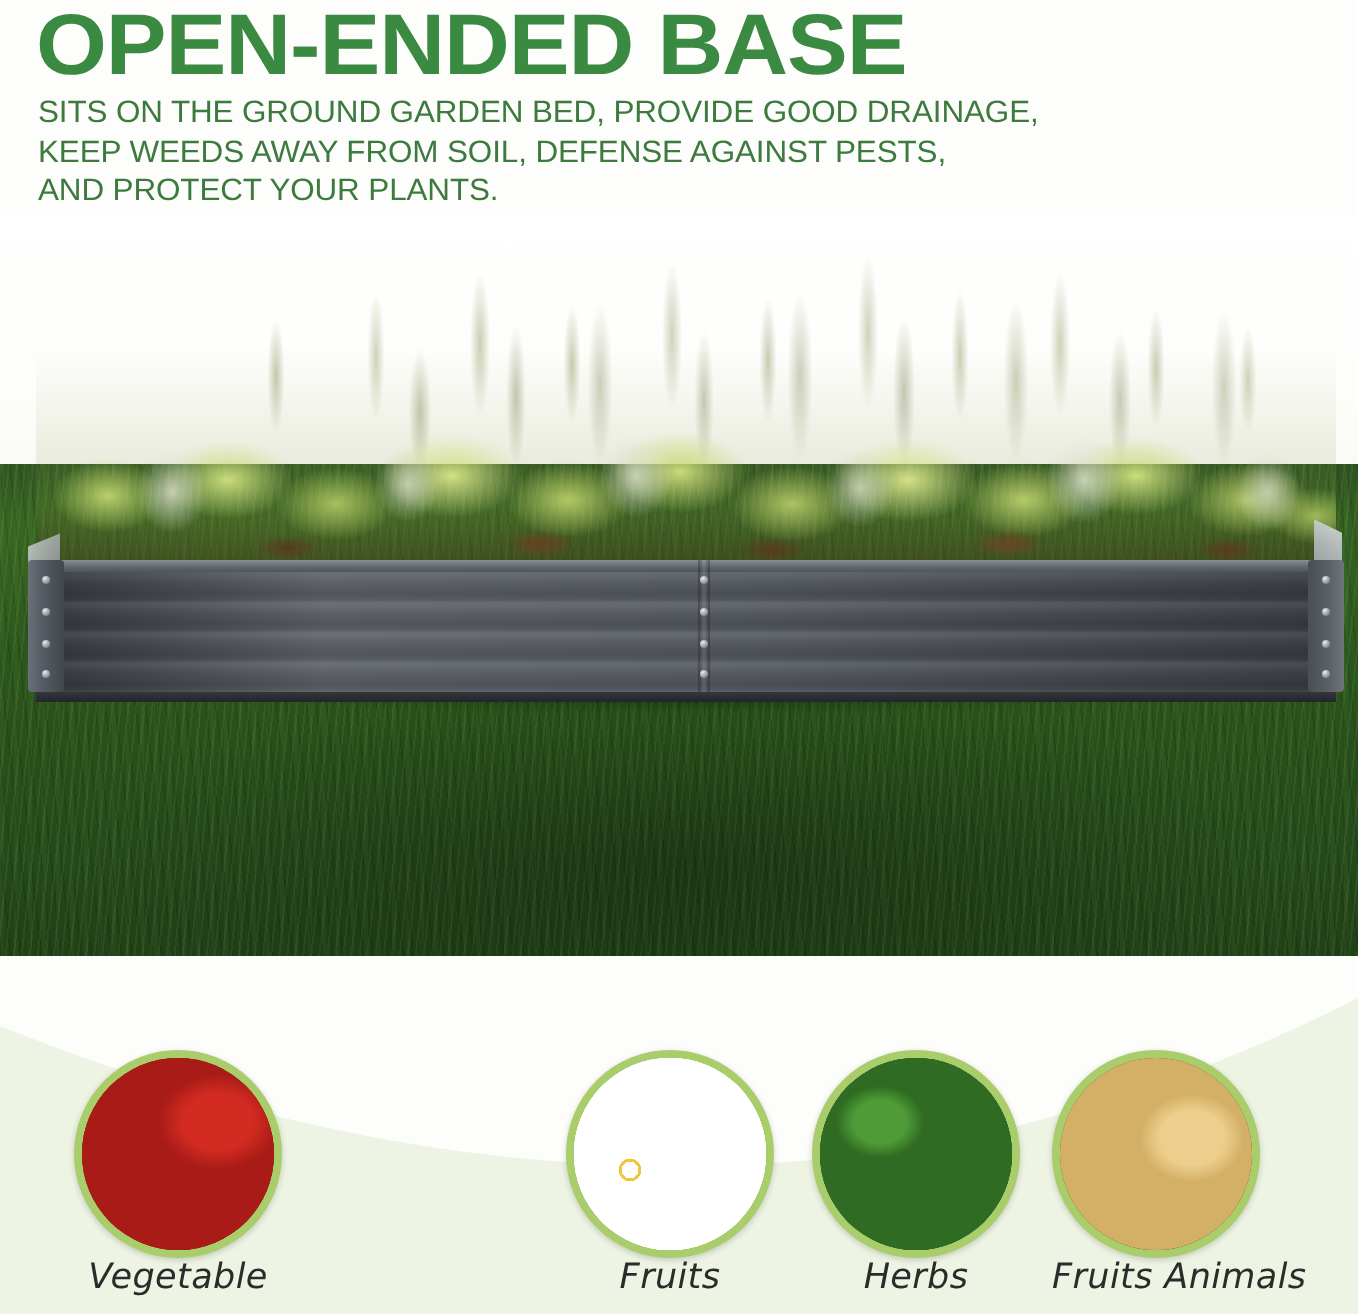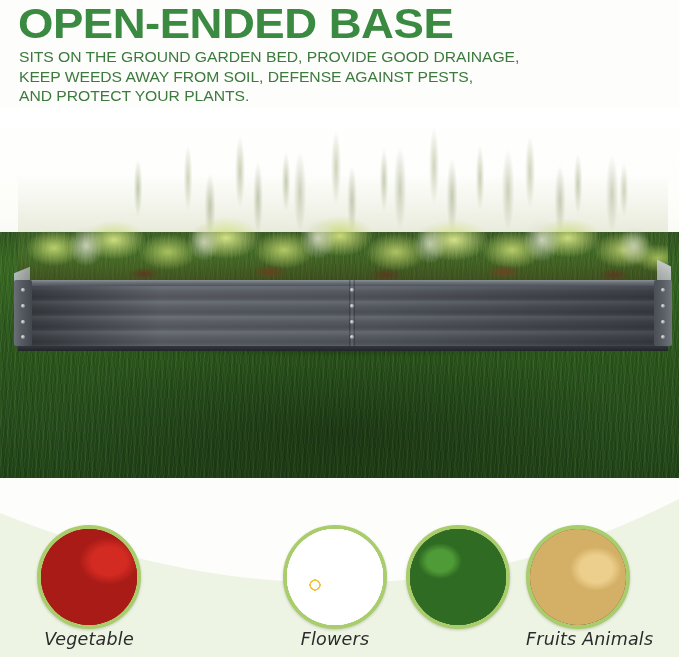--- a/index.html
+++ b/index.html
@@ -284,27 +284,28 @@
           <div class="img veg"></div>
         </div>
         <div class="caption">Vegetable</div>
       </div>
 
 
       <div class="item" style="left:283px;top:108px">
         <div class="circle">
           <div class="img flower"></div>
         </div>
-        <div class="caption">Flowers</div>
+        <div class="caption">Fruits</div>
       </div>
 
       <div class="item" style="left:406px;top:108px">
         <div class="circle">
           <div class="img herb"></div>
         </div>
+        <div class="caption">Herbs</div>
       </div>
 
       <div class="item" style="left:526px;top:108px">
         <div class="circle">
           <div class="img animal"></div>
         </div>
         <div class="caption">Fruits Animals</div>
       </div>
     </div>
   </div>

